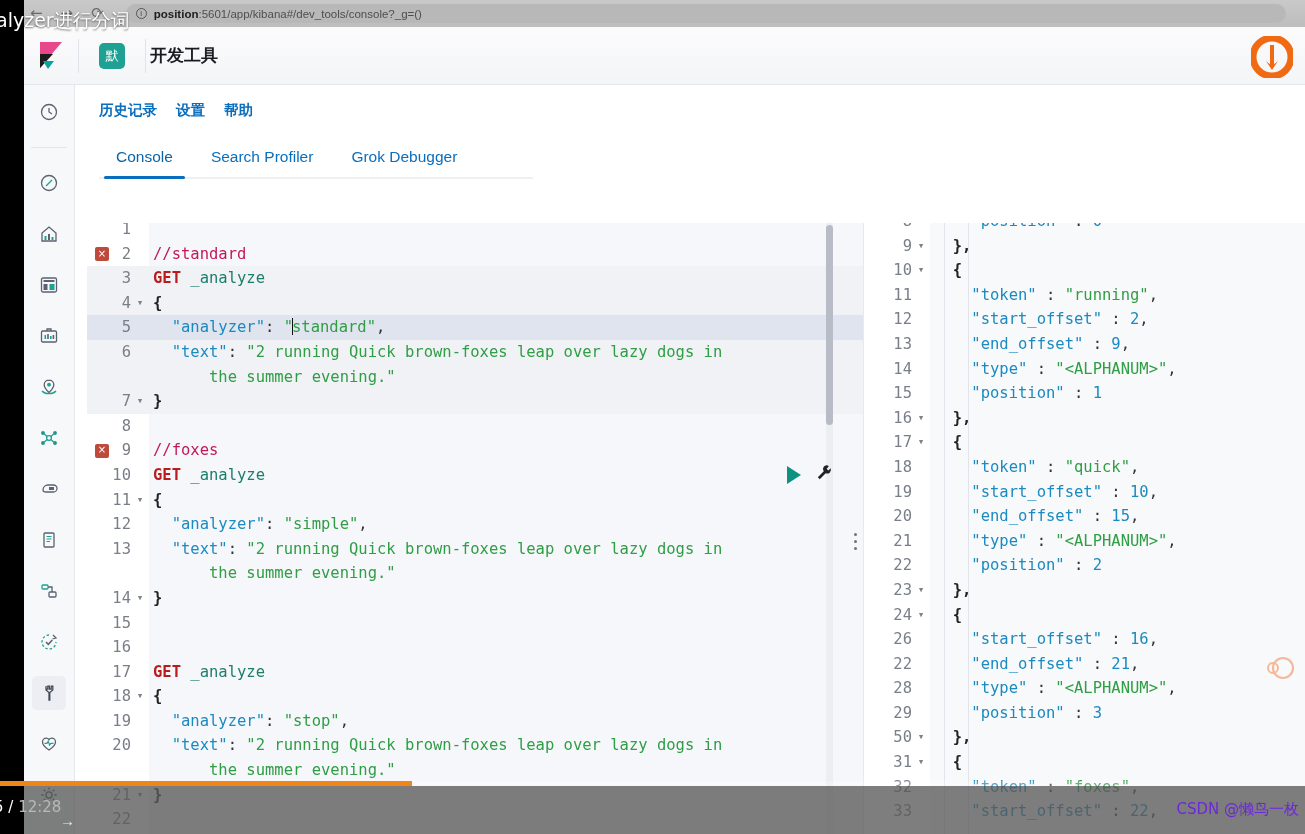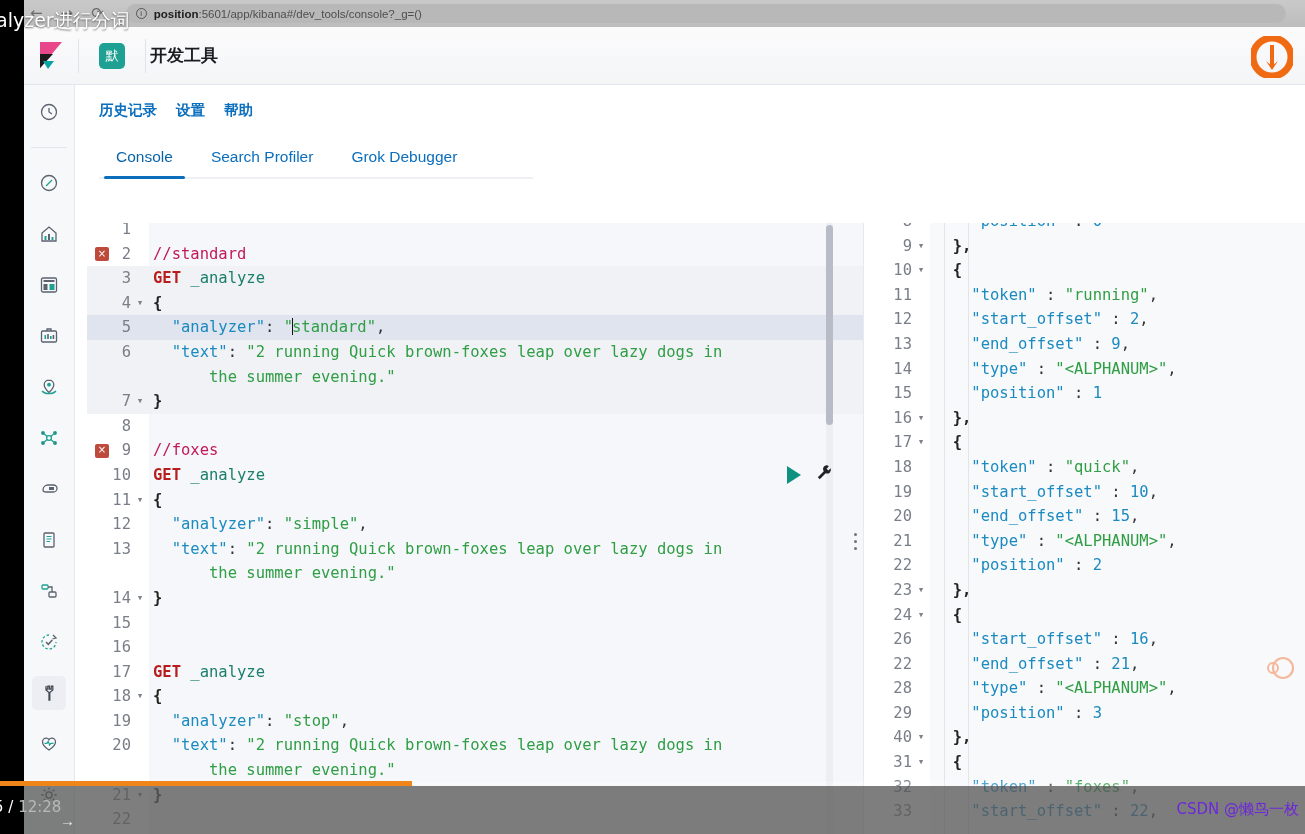--- a/index.html
+++ b/index.html
@@ -466,21 +466,21 @@
               <div class="ln"><span class="num" style="flex-basis: 48px; width: 48px;">19</span><span class="fold"></span><span class="txt"><span class="t-key">    "start_offset"</span><span class="t-punc"> : </span><span class="t-num">10</span><span class="t-punc">,</span></span></div>
               <div class="ln"><span class="num" style="flex-basis: 48px; width: 48px;">20</span><span class="fold"></span><span class="txt"><span class="t-key">    "end_offset"</span><span class="t-punc"> : </span><span class="t-num">15</span><span class="t-punc">,</span></span></div>
               <div class="ln"><span class="num" style="flex-basis: 48px; width: 48px;">21</span><span class="fold"></span><span class="txt"><span class="t-key">    "type"</span><span class="t-punc"> : </span><span class="t-str">"&lt;ALPHANUM&gt;"</span><span class="t-punc">,</span></span></div>
               <div class="ln"><span class="num" style="flex-basis: 48px; width: 48px;">22</span><span class="fold"></span><span class="txt"><span class="t-key">    "position"</span><span class="t-punc"> : </span><span class="t-num">2</span></span></div>
               <div class="ln"><span class="num" style="flex-basis: 48px; width: 48px;">23</span><span class="fold">▾</span><span class="txt"><span class="t-brace">  },</span></span></div>
               <div class="ln"><span class="num" style="flex-basis: 48px; width: 48px;">24</span><span class="fold">▾</span><span class="txt"><span class="t-brace">  {</span></span></div>
               <div class="ln"><span class="num" style="flex-basis: 48px; width: 48px;">26</span><span class="fold"></span><span class="txt"><span class="t-key">    "start_offset"</span><span class="t-punc"> : </span><span class="t-num">16</span><span class="t-punc">,</span></span></div>
               <div class="ln"><span class="num" style="flex-basis: 48px; width: 48px;">22</span><span class="fold"></span><span class="txt"><span class="t-key">    "end_offset"</span><span class="t-punc"> : </span><span class="t-num">21</span><span class="t-punc">,</span></span></div>
               <div class="ln"><span class="num" style="flex-basis: 48px; width: 48px;">28</span><span class="fold"></span><span class="txt"><span class="t-key">    "type"</span><span class="t-punc"> : </span><span class="t-str">"&lt;ALPHANUM&gt;"</span><span class="t-punc">,</span></span></div>
               <div class="ln"><span class="num" style="flex-basis: 48px; width: 48px;">29</span><span class="fold"></span><span class="txt"><span class="t-key">    "position"</span><span class="t-punc"> : </span><span class="t-num">3</span></span></div>
-              <div class="ln"><span class="num" style="flex-basis: 48px; width: 48px;">40</span><span class="fold">▾</span><span class="txt"><span class="t-brace">  },</span></span></div>
+              <div class="ln"><span class="num" style="flex-basis: 48px; width: 48px;">50</span><span class="fold">▾</span><span class="txt"><span class="t-brace">  },</span></span></div>
               <div class="ln"><span class="num" style="flex-basis: 48px; width: 48px;">31</span><span class="fold">▾</span><span class="txt"><span class="t-brace">  {</span></span></div>
               <div class="ln"><span class="num" style="flex-basis: 48px; width: 48px; text-align: right;">32</span><span class="fold"></span><span class="txt"><span class="t-key">    "token"</span><span class="t-punc"> : </span><span class="t-str">"foxes"</span><span class="t-punc">,</span></span></div>
               <div class="ln"><span class="num" style="flex-basis: 48px; width: 48px;">33</span><span class="fold"></span><span class="txt"><span class="t-key">    "start_offset"</span><span class="t-punc"> : </span><span class="t-num">22</span><span class="t-punc">,</span></span></div>
             </div>
           <div class="right-blob">
             <svg viewBox="0 0 40 30">
               <circle cx="24" cy="15" r="10" fill="none" stroke="#f3a47e" stroke-width="2.2"></circle>
               <circle cx="14" cy="15" r="5" fill="none" stroke="#f3a47e" stroke-width="2"></circle>
             </svg>
           </div>

